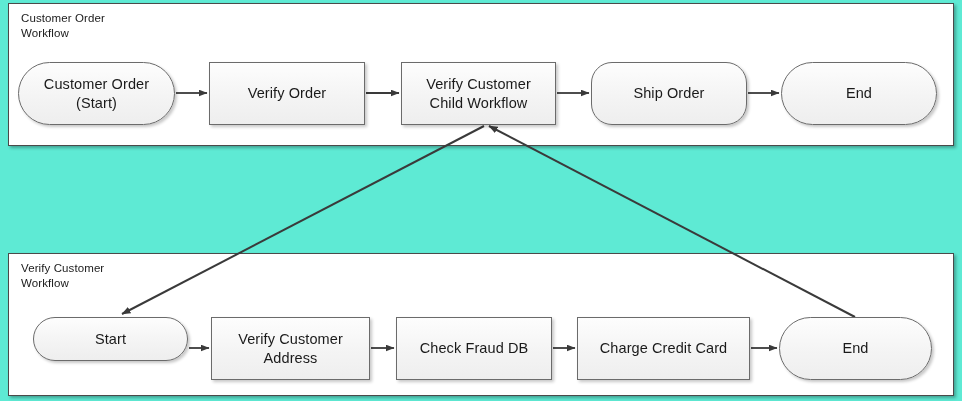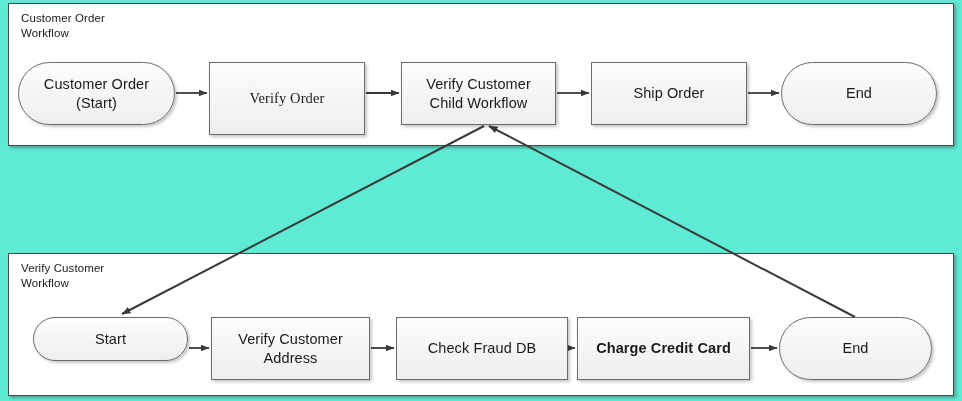--- a/index.html
+++ b/index.html
@@ -93,26 +93,26 @@
         <line x1="189" y1="348" x2="209" y2="348" stroke="#3a3a3a" stroke-width="1.8" marker-end="url(#arrowhead)"></line>
         <line x1="371" y1="348" x2="394" y2="348" stroke="#3a3a3a" stroke-width="1.8" marker-end="url(#arrowhead)"></line>
         <line x1="553" y1="348" x2="575" y2="348" stroke="#3a3a3a" stroke-width="1.8" marker-end="url(#arrowhead)"></line>
         <line x1="751" y1="348" x2="777" y2="348" stroke="#3a3a3a" stroke-width="1.8" marker-end="url(#arrowhead)"></line>
       </g>
   </svg>
 
   <div id="node-layer">
       <div class="node rounded" style="left: 18px; top: 62px; width: 157px; height: 63px; border-color: rgb(107, 107, 107);"><span>Customer Order
 (Start)</span></div>
-      <div class="node" style="left: 209px; top: 62px; width: 156px; height: 73px; border-color: rgb(107, 107, 107); font-family: Liberation Serif, serif;"><span>Verify Order</span></div>
+      <div class="node" style="left: 209px; top: 62px; width: 156px; height: 63px; border-color: rgb(107, 107, 107);"><span>Verify Order</span></div>
       <div class="node" style="left: 401px; top: 62px; width: 155px; height: 63px; border-color: rgb(107, 107, 107);"><span>Verify Customer
 Child Workflow</span></div>
-      <div class="node" style="left: 591px; top: 62px; width: 156px; height: 63px; border-color: rgb(107, 107, 107);"><span>Ship Order</span></div>
+      <div class="node" style="left: 591px; top: 62px; width: 156px; height: 63px; border-color: rgb(107, 107, 107); border-radius: 21px;"><span>Ship Order</span></div>
       <div class="node rounded" style="left: 781px; top: 62px; width: 156px; height: 63px; border-color: rgb(107, 107, 107);"><span>End</span></div>
       <div class="node rounded" style="left: 33px; top: 317px; width: 155px; height: 44px; border-color: rgb(107, 107, 107);"><span>Start</span></div>
       <div class="node" style="left: 211px; top: 317px; width: 159px; height: 63px; border-color: rgb(107, 107, 107);"><span>Verify Customer
 Address</span></div>
-      <div class="node" style="left: 396px; top: 317px; width: 172px; height: 63px; border-color: rgb(107, 107, 107);"><span>Check Fraud DB</span></div>
-      <div class="node" style="left: 577px; top: 317px; width: 173px; height: 63px; border-color: rgb(107, 107, 107); font-weight: bold;"><span>Charge Credit Card</span></div>
+      <div class="node" style="left: 396px; top: 317px; width: 156px; height: 63px; border-color: rgb(107, 107, 107);"><span>Check Fraud DB</span></div>
+      <div class="node" style="left: 577px; top: 317px; width: 173px; height: 63px; border-color: rgb(107, 107, 107);"><span>Charge Credit Card</span></div>
       <div class="node rounded" style="left: 779px; top: 317px; width: 153px; height: 63px; border-color: rgb(107, 107, 107);"><span>End</span></div>
     </div>
 
 </div>
 
 </body></html>

